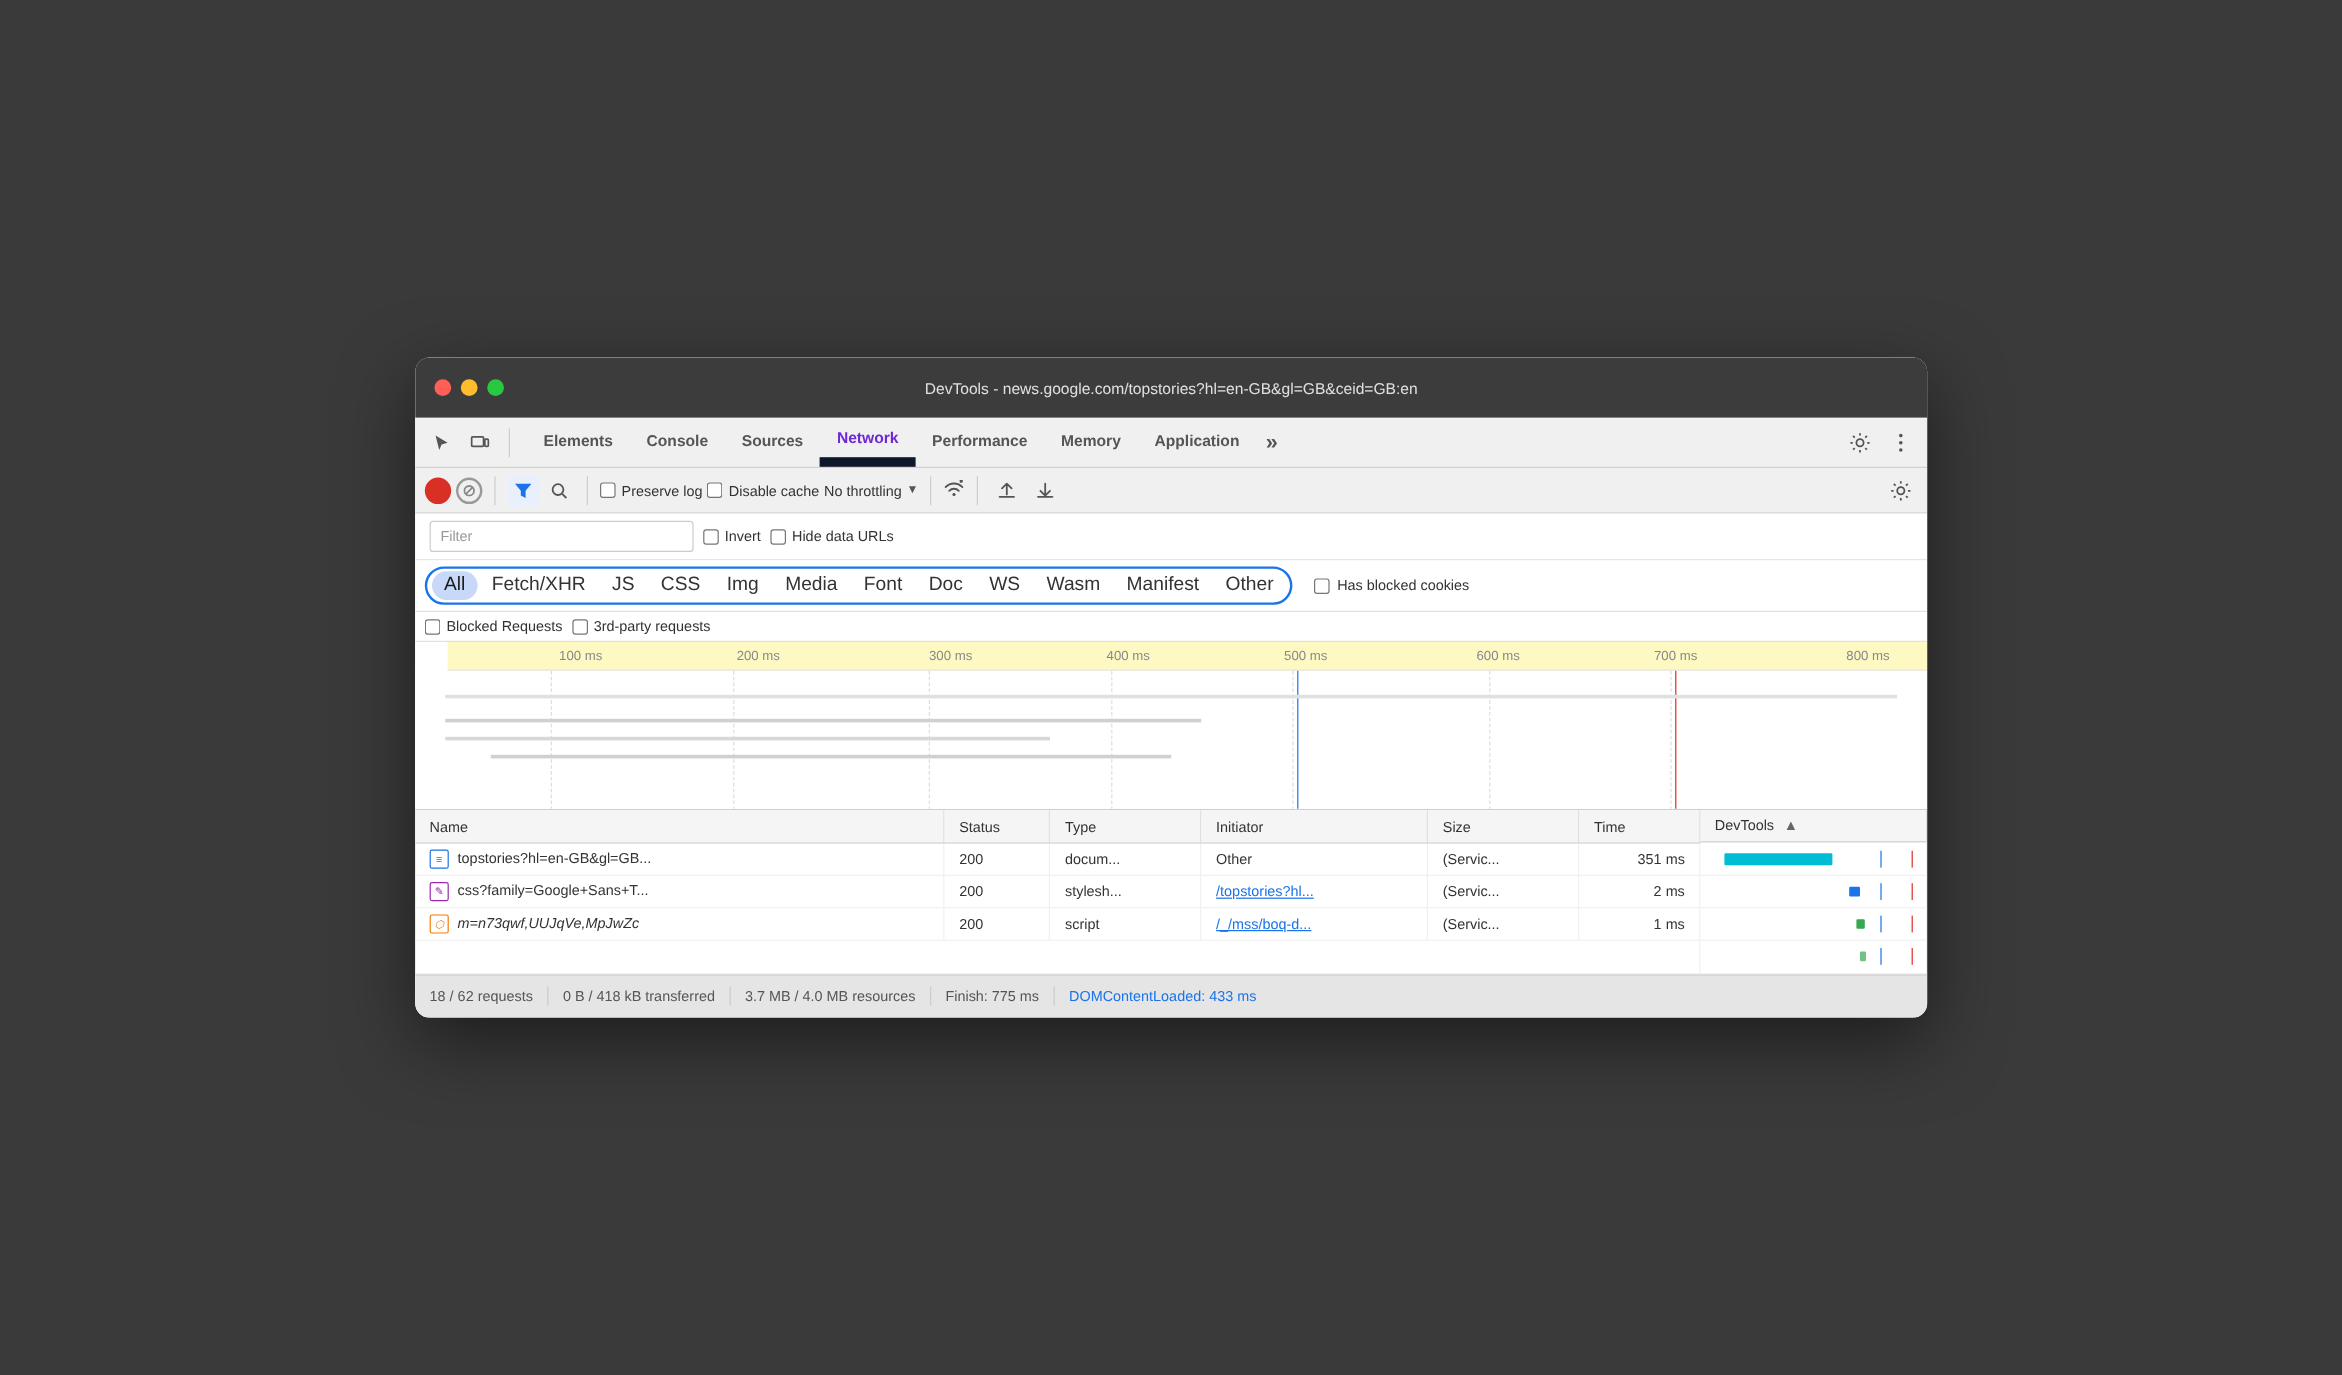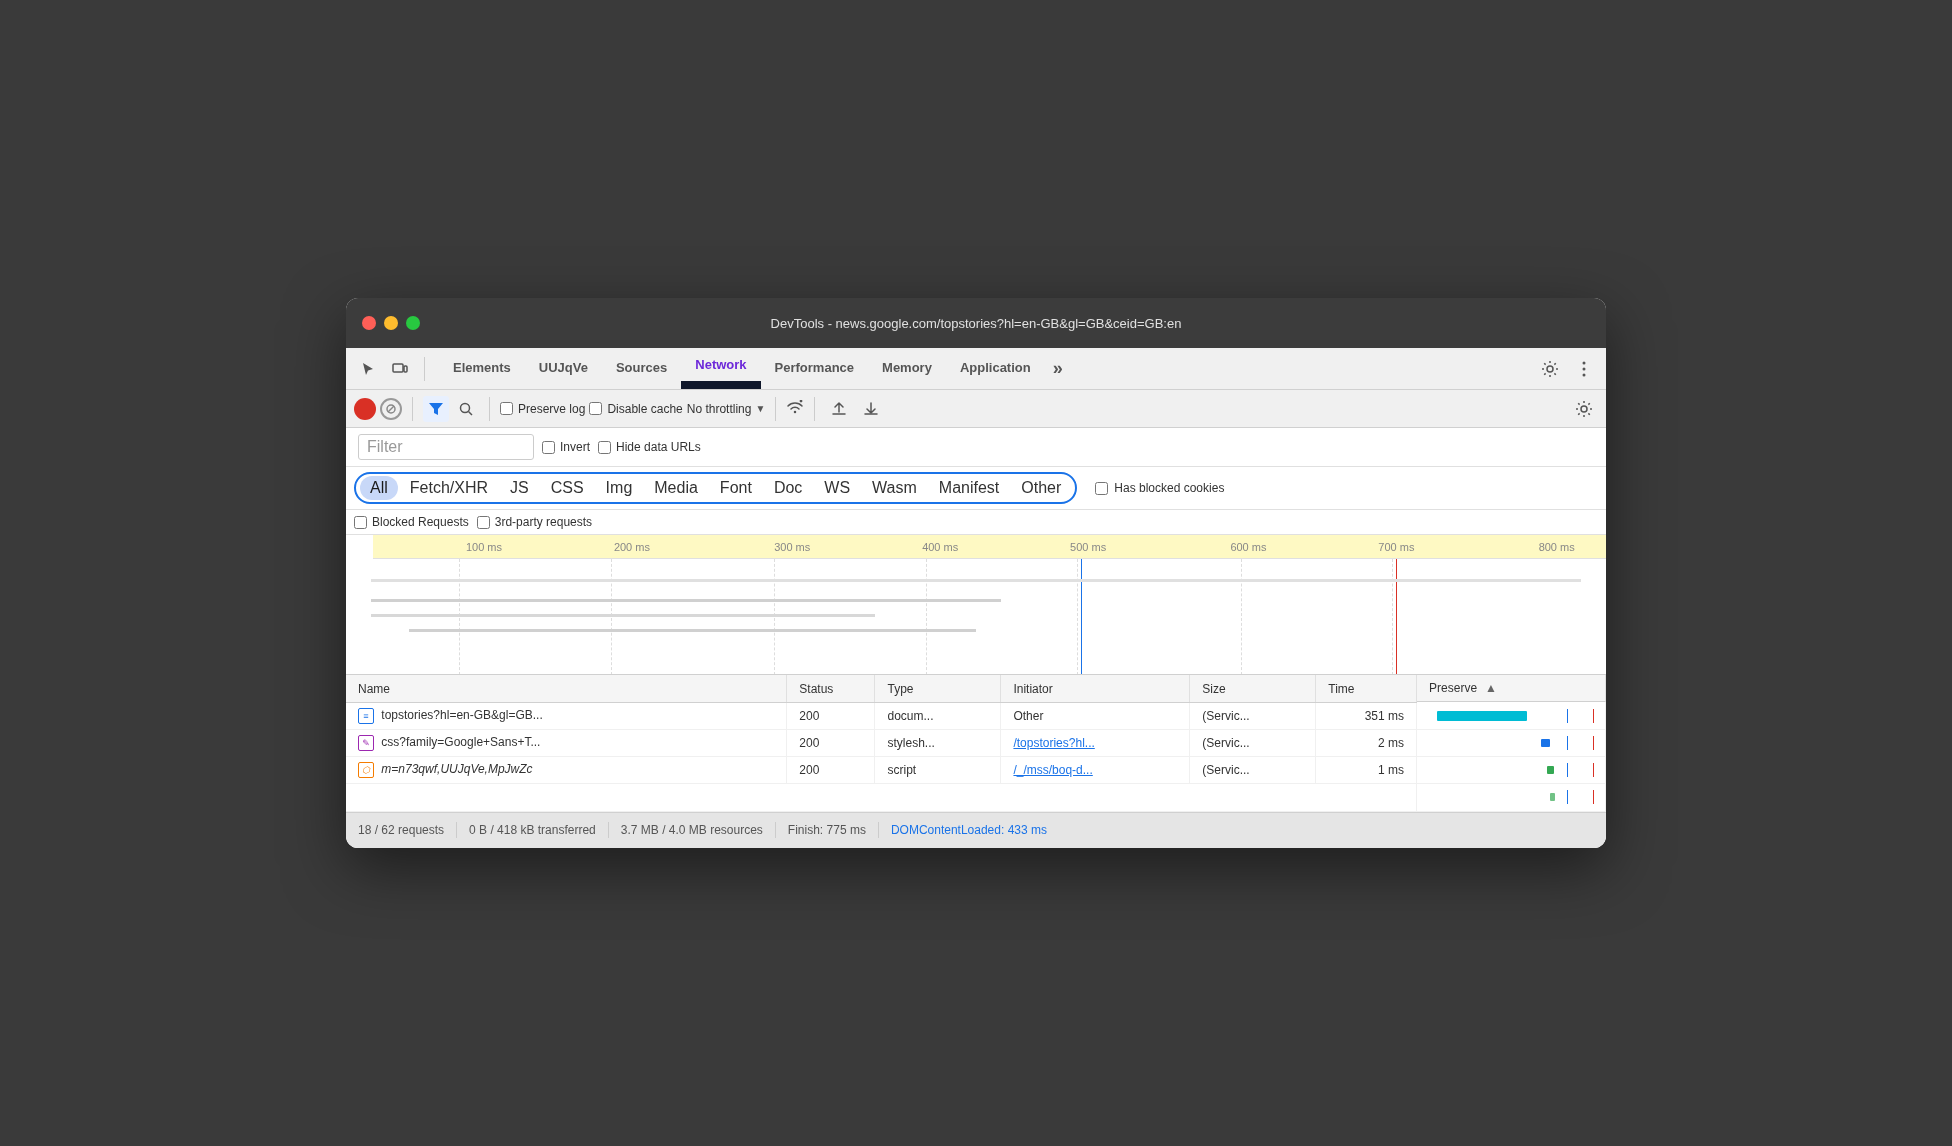--- a/index.html
+++ b/index.html
@@ -201,26 +201,26 @@
     
     .filter-bar {
       display: flex;
       align-items: center;
       background: #ffffff;
       border-bottom: 1px solid #e0e0e0;
       padding: 6px 12px;
       gap: 8px;
     }
     .filter-input {
-      width: 176px;
+      width: 220px;
       height: 26px;
       border: 1px solid #ccc;
       border-radius: 3px;
       padding: 0 8px;
-      font-size: 16px;
+      font-size: 12px;
       color: #333;
       background: #fff;
     }
     .filter-input::placeholder { color: #999; }
     
     .type-filters-row {
       display: flex;
       align-items: center;
       background: #ffffff;
       border-bottom: 1px solid #e0e0e0;
@@ -435,21 +435,21 @@
           </svg>
         </button>
         <div class="divider-v"></div>
       </div>
 
       <div class="tab-nav">
         <div class="tab-item">
           <span>Elements</span>
         </div>
         <div class="tab-item">
-          <span>UUJqVe</span>
+          <span>Console</span>
         </div>
         <div class="tab-item">
           <span>Sources</span>
         </div>
         <div class="tab-item active">
           <span>Network</span>
         </div>
         <div class="tab-item">
           <span>Performance</span>
         </div>
@@ -634,21 +634,21 @@
         </colgroup>
         <thead>
           <tr>
             <th>Name</th>
             <th>Status</th>
             <th>Type</th>
             <th>Initiator</th>
             <th>Size</th>
             <th>Time</th>
             <th style="display:flex;align-items:center;gap:4px;">
-              <span>Preserve</span>
+              <span>DevTools</span>
               <span class="waterfall-sort-icon">▲</span>
             </th>
           </tr>
         </thead>
         <tbody>
 
           <tr>
             <td style="overflow:hidden;text-overflow:ellipsis;max-width:320px;">
               <span class="row-icon icon-doc">≡</span>
               <span>topstories?hl=en-GB&amp;gl=GB...</span>

